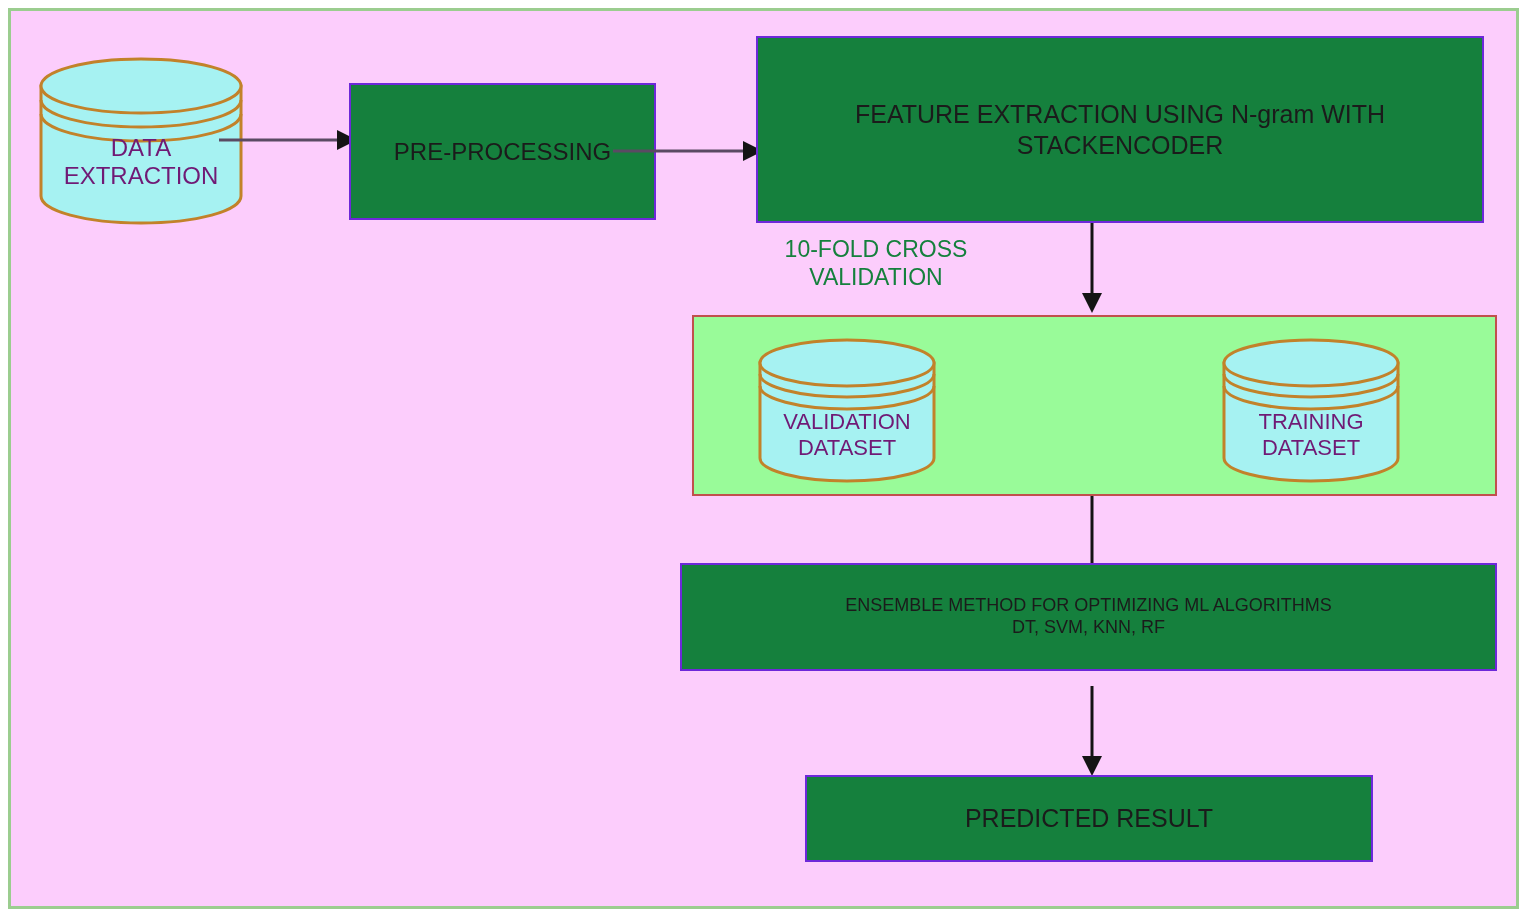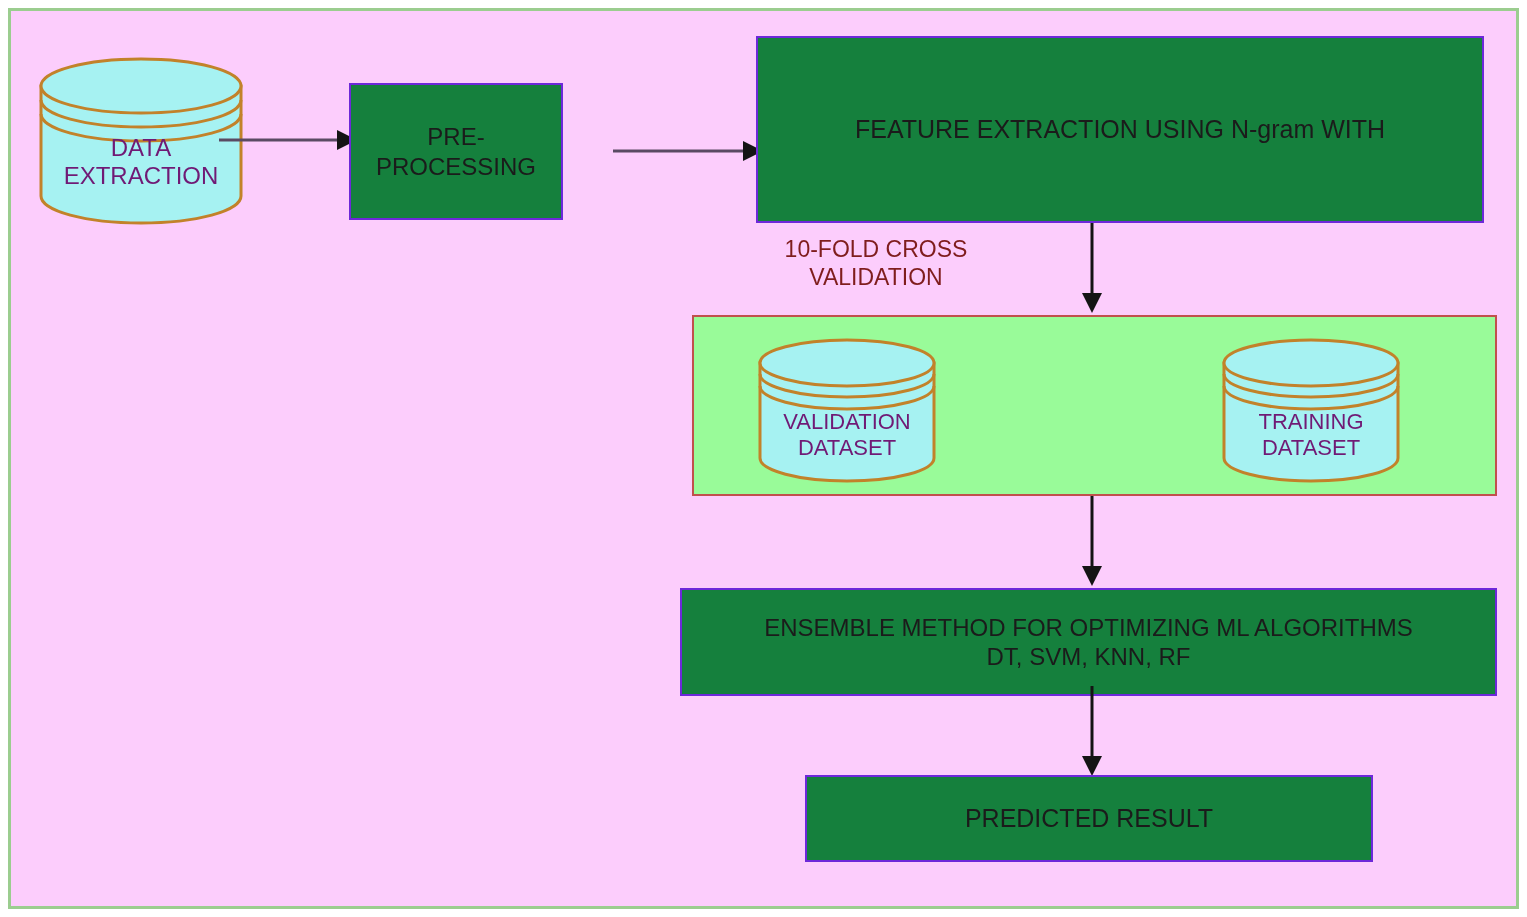--- a/index.html
+++ b/index.html
@@ -63,21 +63,21 @@
   }
 
   
   .arrow { position: absolute; }
   .arrow svg { display: block; overflow: visible; }
 
   
   .caption {
     position: absolute;
     text-align: center;
-    color: #7f1d1d;
+    color: #15803d;
     line-height: 1.22;
   }
 </style>
 </head>
 <body>
 
 <div id="canvas">
 
   <div class="cyl" style="left:25px; top:45px; width:210px; height:170px;">
     <svg width="210" height="170" viewBox="0 0 210 170">
@@ -92,34 +92,35 @@
     </div>
   </div>
 
   <div class="arrow" style="left:208px; top:117px; width:140px; height:24px;">
     <svg width="140" height="24" viewBox="0 0 140 24">
       <line x1="0" y1="12" x2="122" y2="12" stroke="#5a4a63" stroke-width="3"></line>
       <polygon points="118,2 138,12 118,22" fill="#141414"></polygon>
     </svg>
   </div>
 
-  <div class="node proc-box" style="left:338px; top:72px; width:214px; height:137px; font-size:24px;">
+  <div class="node proc-box" style="left:338px; top:72px; width:307px; height:137px; font-size:24px;">
     <span>PRE-PROCESSING</span>
   </div>
 
   <div class="arrow" style="left:602px; top:128px; width:152px; height:24px;">
     <svg width="152" height="24" viewBox="0 0 152 24">
       <line x1="0" y1="12" x2="134" y2="12" stroke="#5a4a63" stroke-width="3"></line>
       <polygon points="130,2 150,12 130,22" fill="#141414"></polygon>
     </svg>
   </div>
 
   <div class="node proc-box" style="left:745px; top:25px; width:728px; height:187px; font-size:25px;">
     <div>
       <div>FEATURE EXTRACTION USING N-gram WITH</div>
+      <div>STACKENCODER</div>
     </div>
   </div>
 
   <div class="caption" style="left:730px; top:224px; width:270px; font-size:23px;">
     <div>10-FOLD CROSS</div>
     <div>VALIDATION</div>
   </div>
 
   <div class="arrow" style="left:1068px; top:212px; width:26px; height:92px;">
     <svg width="26" height="92" viewBox="0 0 26 92">
@@ -157,21 +158,21 @@
     </div>
   </div>
 
   <div class="arrow" style="left:1068px; top:485px; width:26px; height:92px;">
     <svg width="26" height="92" viewBox="0 0 26 92">
       <line x1="13" y1="0" x2="13" y2="74" stroke="#141414" stroke-width="3"></line>
       <polygon points="3,70 13,90 23,70" fill="#141414"></polygon>
     </svg>
   </div>
 
-  <div class="node proc-box" style="left:669px; top:577px; width:817px; height:108px; font-size:24px;">
+  <div class="node proc-box" style="left:669px; top:552px; width:817px; height:108px; font-size:18px;">
     <div>
       <div>ENSEMBLE METHOD FOR OPTIMIZING ML ALGORITHMS</div>
       <div>DT, SVM, KNN, RF</div>
     </div>
   </div>
 
   <div class="arrow" style="left:1068px; top:675px; width:26px; height:92px;">
     <svg width="26" height="92" viewBox="0 0 26 92">
       <line x1="13" y1="0" x2="13" y2="74" stroke="#141414" stroke-width="3"></line>
       <polygon points="3,70 13,90 23,70" fill="#141414"></polygon>

